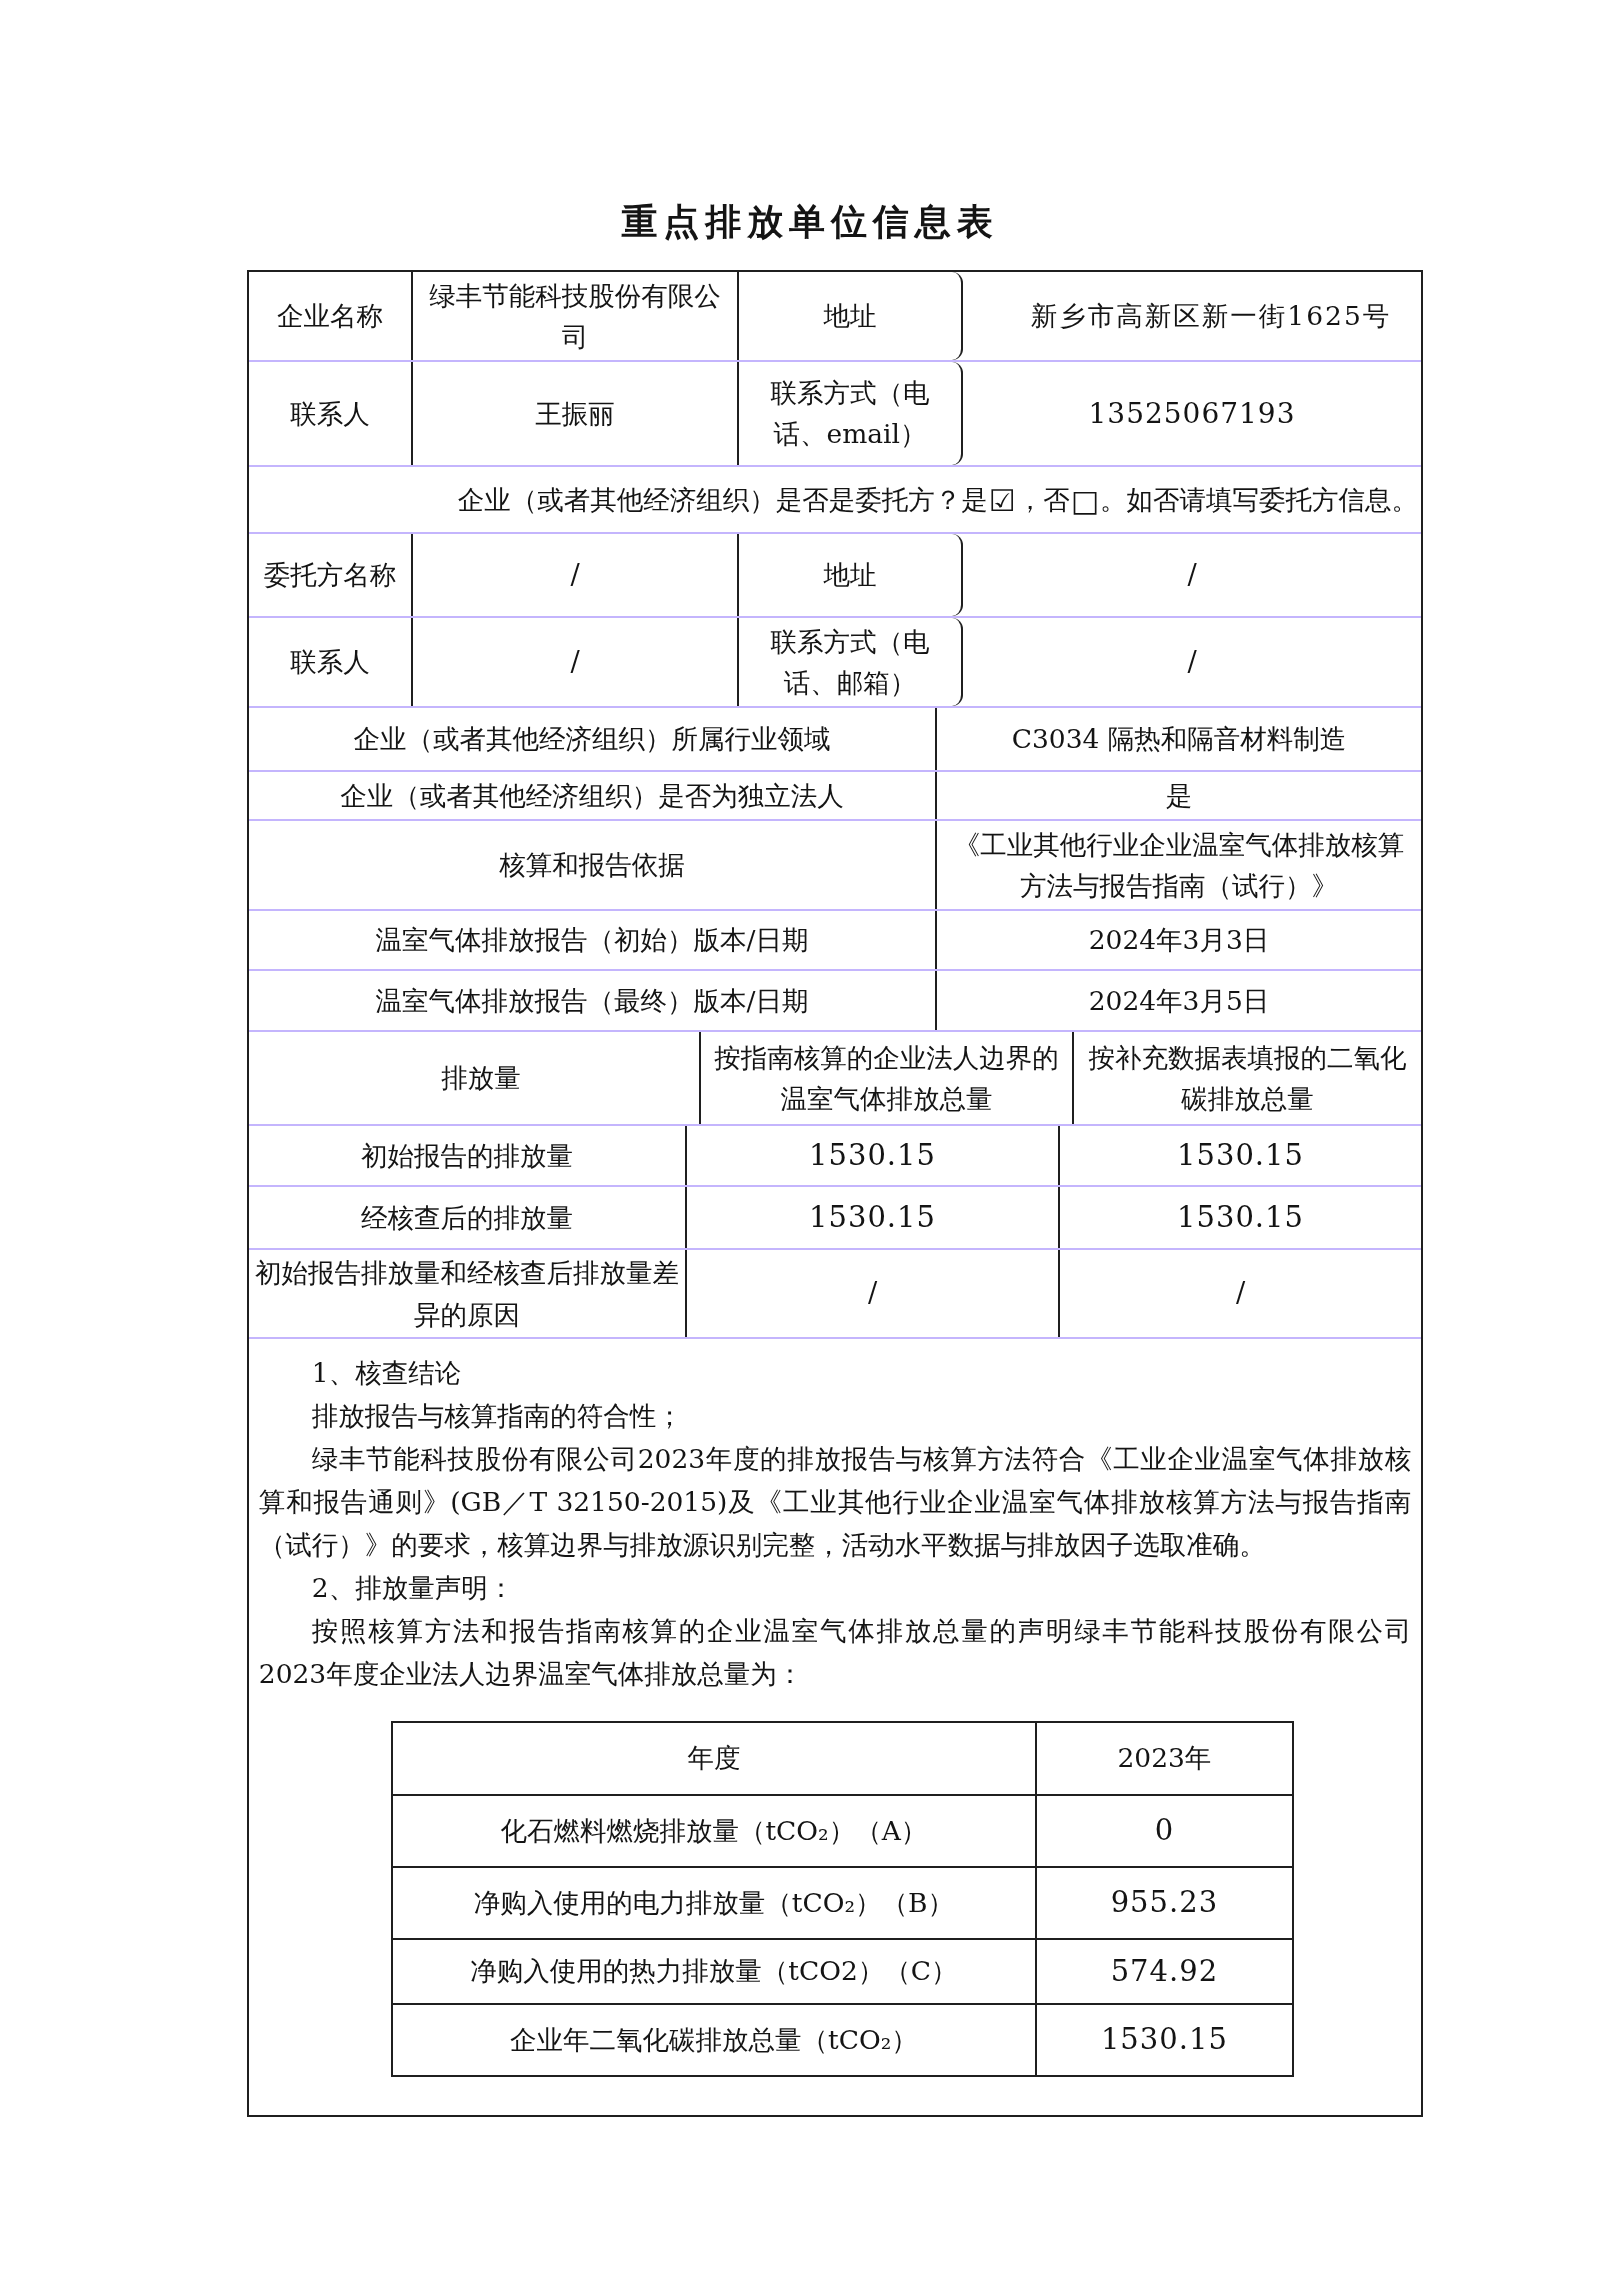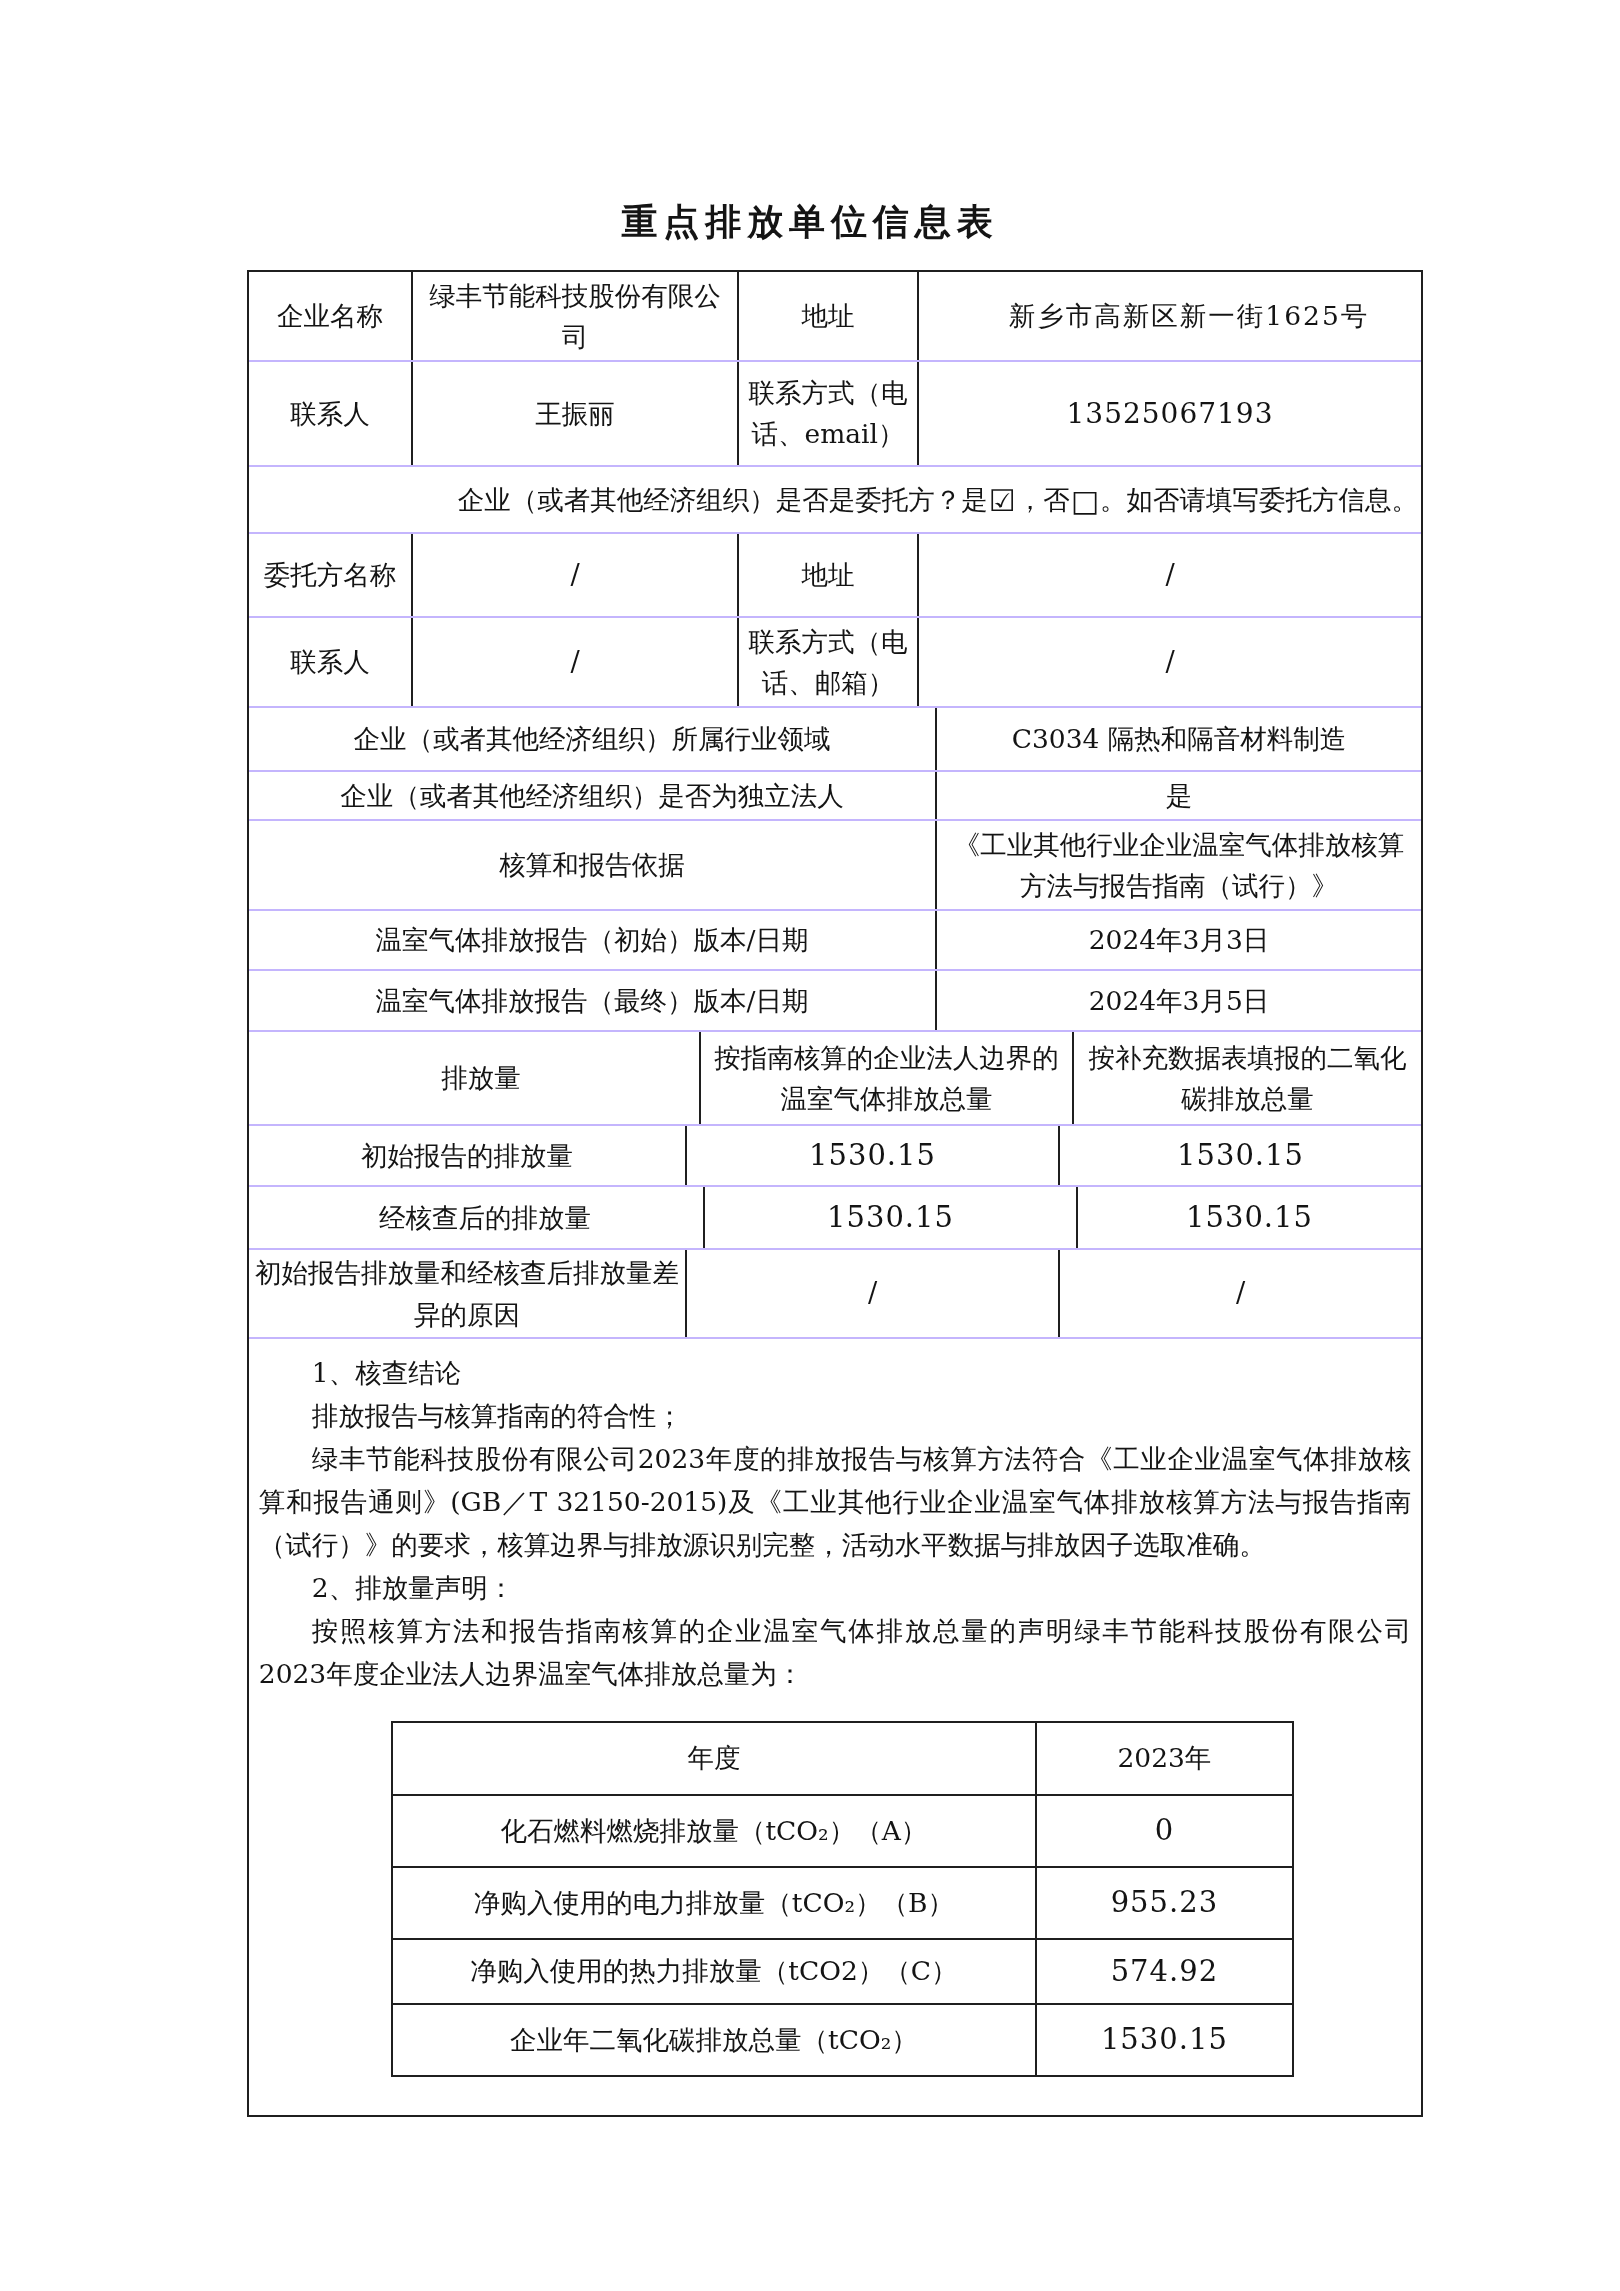--- a/index.html
+++ b/index.html
@@ -32,31 +32,31 @@
   .cell {
     border-right:2px solid #1f1f1f;
     box-sizing:border-box;
     display:flex; align-items:center; justify-content:center;
     text-align:center;
     padding:2.9px 5.9px;
     line-height:1.55;
   }
   .cell:last-child { border-right:none; }
   
-  .c4a { width:164px; } .c4b { width:326px; } .c4c { width:180px; } .c4d { flex:1; }
+  .c4a { width:164px; } .c4b { width:326px; } .c4c { width:224px;border-radius:11px; } .c4d { flex:1; }
   
   .c2a { width:688px; } .c2b { flex:1; }
   
   .c3a { width:438px; } .c3b { width:373px; } .c3c { flex:1; }
   
   .r1 { min-height:84px; } .r2 { min-height:103px; } .r3 { min-height:65px; }
   .r4 { min-height:82px; } .r5 { min-height:82px; } .r6 { min-height:62px; }
   .r7 { min-height:43px; } .r8 { min-height:86px; } .r9 { min-height:58px; }
   .r10 { min-height:59px; } .r11 { min-height:92px;padding-left:14px; } .r12 { min-height:59px; }
-  .r13 { min-height:61px;padding-left:18px; } .r14 { min-height:80px; } .r15 { min-height:776px; }
+  .r13 { min-height:61px; } .r14 { min-height:80px; } .r15 { min-height:776px; }
   .full { flex:1; justify-content:flex-start; text-align:right; padding:2px 3px; }
   .qtext { display:block; align-self:center; }
   .cb { font-size:30px; line-height:1; vertical-align:-2px; padding:0 1px; }
   .num { font-size:29px; letter-spacing:1px; }
   .phone { font-size:28px; letter-spacing:1px; }
   .addr { letter-spacing:2px;padding-left:44px; }
   .slash { font-size:27.4px; }
   
   .vcell {
     flex:1; display:block;

